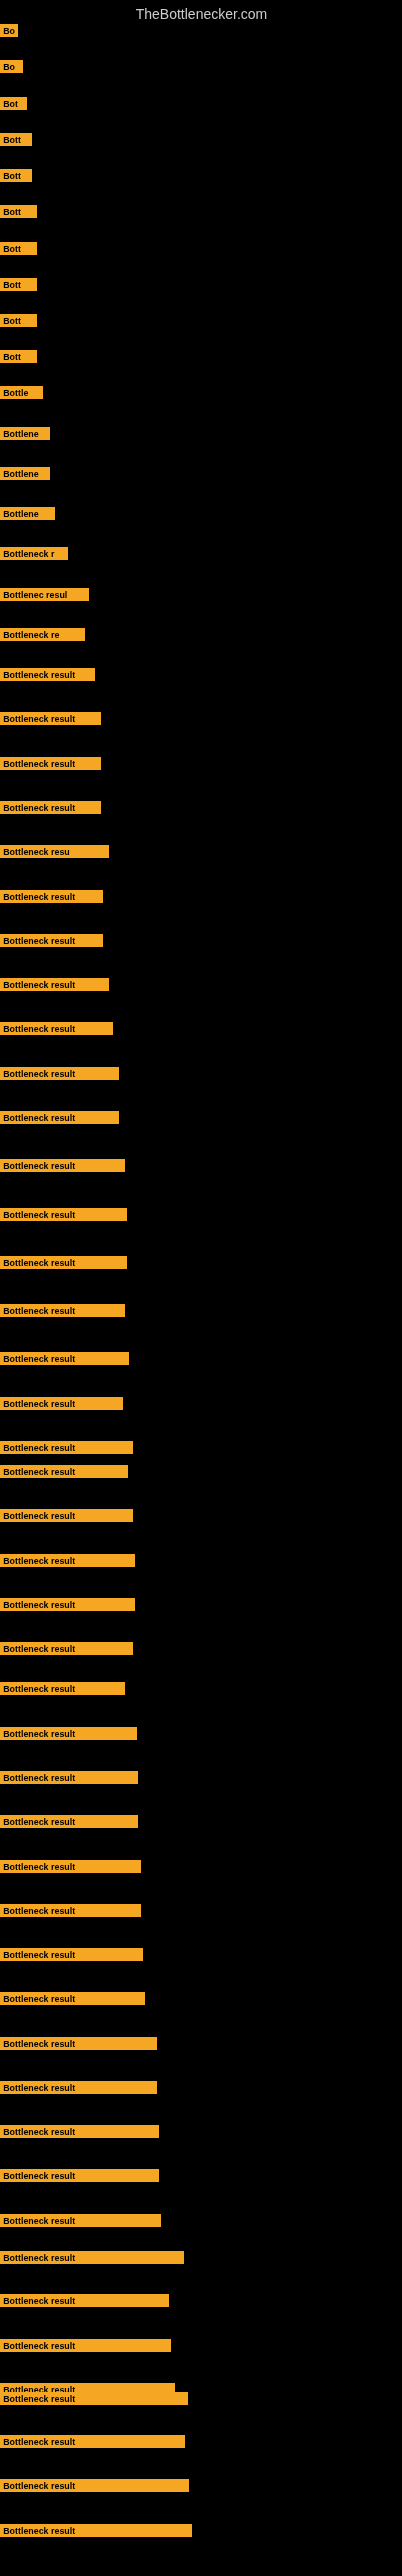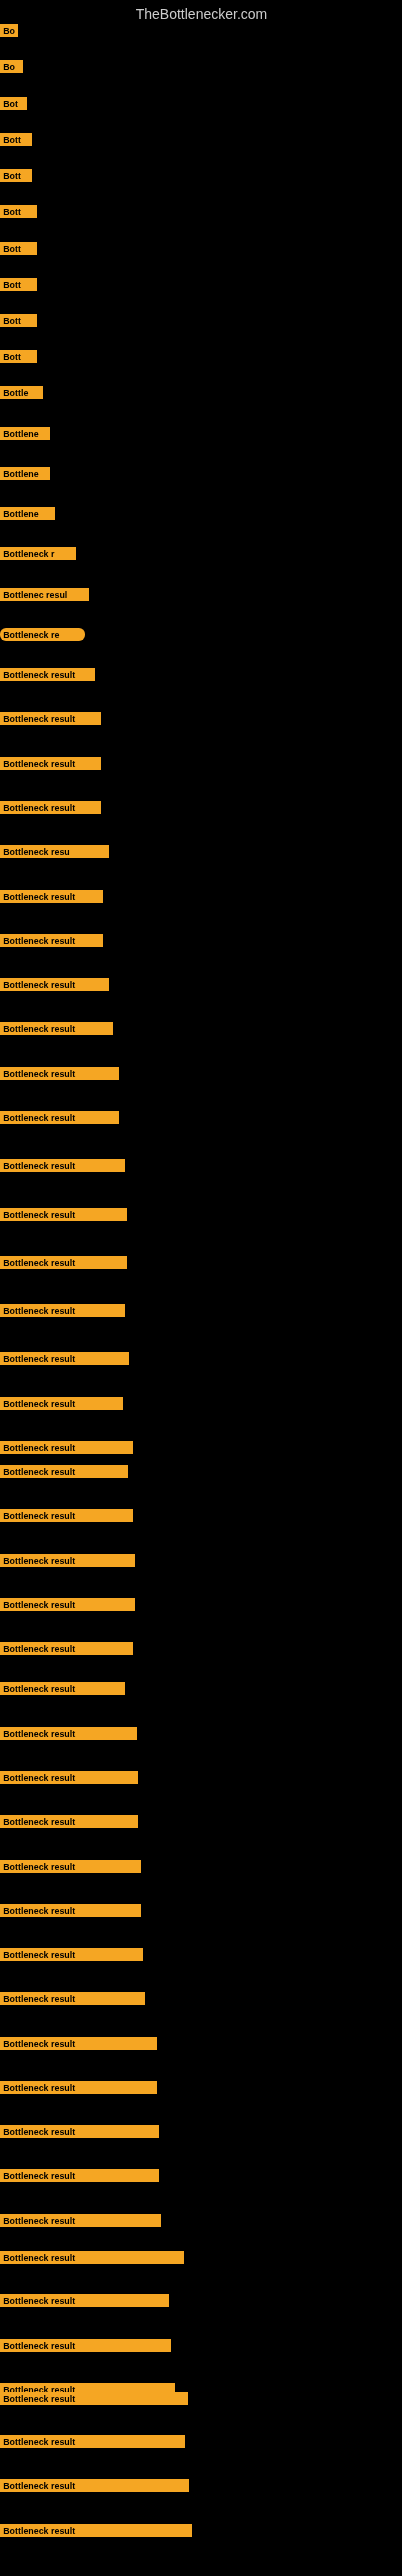--- a/index.html
+++ b/index.html
@@ -52,23 +52,23 @@
     <div class="bottleneck-item" style="top: 169px; left: 0px;"><span class="bottleneck-label" style="width: 32px;">Bott</span></div>
     <div class="bottleneck-item" style="top: 205px; left: 0px;"><span class="bottleneck-label" style="width: 37px;">Bott</span></div>
     <div class="bottleneck-item" style="top: 242px; left: 0px;"><span class="bottleneck-label" style="width: 37px;">Bott</span></div>
     <div class="bottleneck-item" style="top: 278px; left: 0px;"><span class="bottleneck-label" style="width: 37px;">Bott</span></div>
     <div class="bottleneck-item" style="top: 314px; left: 0px;"><span class="bottleneck-label" style="width: 37px;">Bott</span></div>
     <div class="bottleneck-item" style="top: 350px; left: 0px;"><span class="bottleneck-label" style="width: 37px;">Bott</span></div>
     <div class="bottleneck-item" style="top: 386px; left: 0px;"><span class="bottleneck-label" style="width: 43px;">Bottle</span></div>
     <div class="bottleneck-item" style="top: 427px; left: 0px;"><span class="bottleneck-label" style="width: 50px;">Bottlene</span></div>
     <div class="bottleneck-item" style="top: 467px; left: 0px;"><span class="bottleneck-label" style="width: 50px;">Bottlene</span></div>
     <div class="bottleneck-item" style="top: 507px; left: 0px;"><span class="bottleneck-label" style="width: 55px;">Bottlene</span></div>
-    <div class="bottleneck-item" style="top: 547px; left: 0px;"><span class="bottleneck-label" style="width: 76px;">Bottleneck r</span></div>
+    <div class="bottleneck-item" style="top: 547px; left: 0px;"><span class="bottleneck-label" style="width: 68px;">Bottleneck r</span></div>
     <div class="bottleneck-item" style="top: 588px; left: 0px;"><span class="bottleneck-label" style="width: 89px;">Bottlenec resul</span></div>
-    <div class="bottleneck-item" style="top: 628px; left: 0px;"><span class="bottleneck-label" style="width: 85px; border-radius: 6px;">Bottleneck re</span></div>
+    <div class="bottleneck-item" style="top: 628px; left: 0px;"><span class="bottleneck-label" style="width: 85px;">Bottleneck re</span></div>
     <div class="bottleneck-item" style="top: 668px; left: 0px;"><span class="bottleneck-label" style="width: 95px;">Bottleneck result</span></div>
     <div class="bottleneck-item" style="top: 712px; left: 0px;"><span class="bottleneck-label" style="width: 101px;">Bottleneck result</span></div>
     <div class="bottleneck-item" style="top: 757px; left: 0px;"><span class="bottleneck-label" style="width: 101px;">Bottleneck result</span></div>
     <div class="bottleneck-item" style="top: 801px; left: 0px;"><span class="bottleneck-label" style="width: 101px;">Bottleneck result</span></div>
     <div class="bottleneck-item" style="top: 845px; left: 0px;"><span class="bottleneck-label" style="width: 109px;">Bottleneck resu</span></div>
     <div class="bottleneck-item" style="top: 890px; left: 0px;"><span class="bottleneck-label" style="width: 103px;">Bottleneck result</span></div>
     <div class="bottleneck-item" style="top: 934px; left: 0px;"><span class="bottleneck-label" style="width: 103px;">Bottleneck result</span></div>
     <div class="bottleneck-item" style="top: 978px; left: 0px;"><span class="bottleneck-label" style="width: 109px;">Bottleneck result</span></div>
     <div class="bottleneck-item" style="top: 1022px; left: 0px;"><span class="bottleneck-label" style="width: 113px;">Bottleneck result</span></div>
     <div class="bottleneck-item" style="top: 1067px; left: 0px;"><span class="bottleneck-label" style="width: 119px;">Bottleneck result</span></div>

